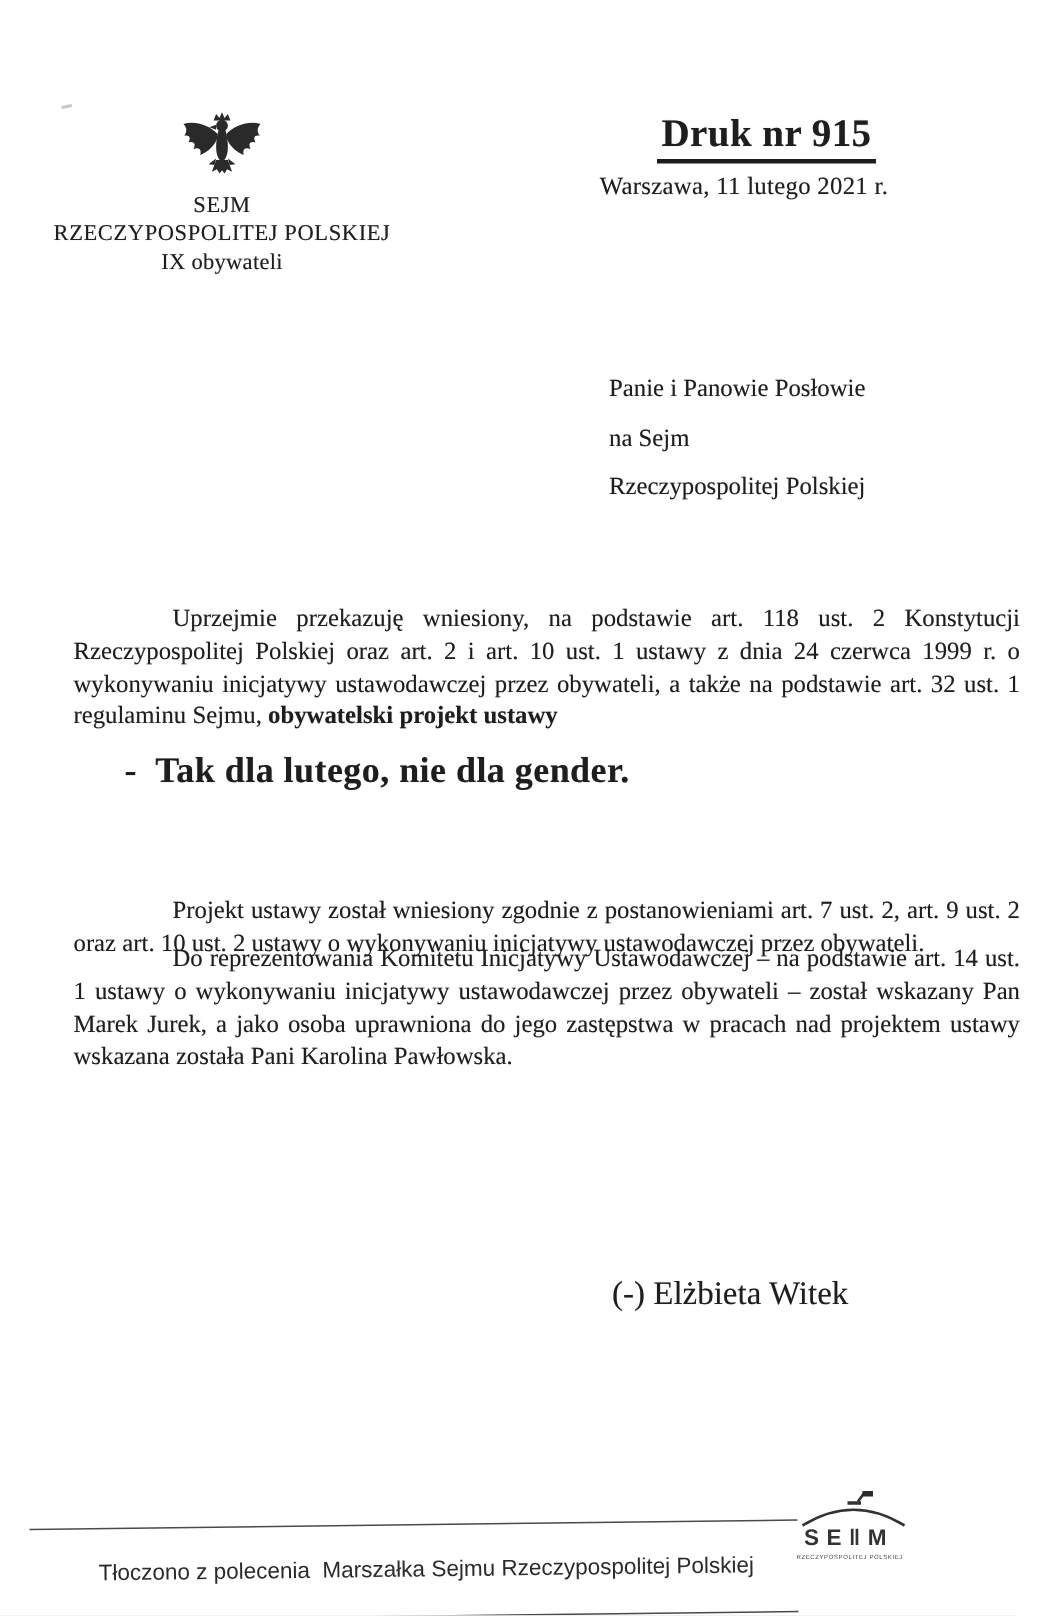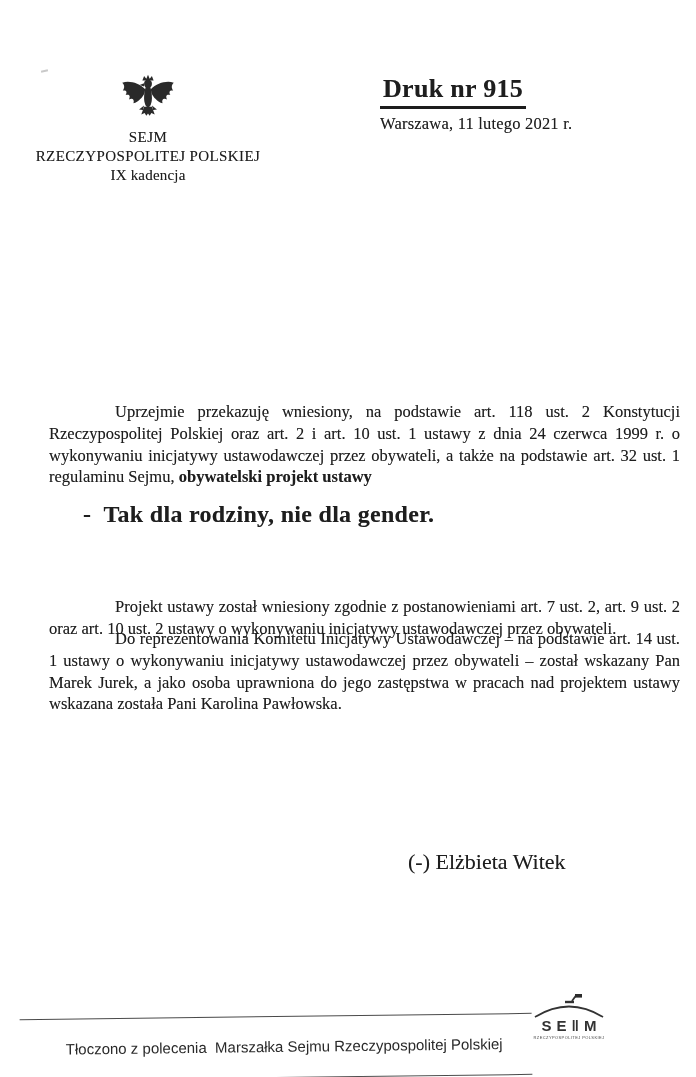--- a/index.html
+++ b/index.html
@@ -19,21 +19,21 @@
   .artifact{position:absolute;left:41px;top:70px;width:7px;height:2px;background:#c9c9c9;transform:rotate(-12deg);}
 
   
   .header-left{position:absolute;left:20px;top:74px;width:256px;text-align:center;}
   .eagle-wrap{height:54px;}
   .eagle-wrap svg{width:56px;height:52px;}
   .org-line{font-size:15px;line-height:19px;letter-spacing:.4px;}
   .org-line.kadencja{letter-spacing:.2px;}
 
   
-  .header-right{position:absolute;left:380px;top:74px;width:262px;text-align:left;}
+  .header-right{position:absolute;left:380px;top:74px;width:262px;text-align:center;}
   .doc-number{
     display:inline-block;
     font-size:26px;font-weight:bold;letter-spacing:.3px;
     border-bottom:3px solid #1c1c1c;padding:0 3px 2px 3px;
   }
   .place-date{font-size:16.5px;margin-top:5px;padding-right:30px;letter-spacing:.2px;}
 
   
   .addressee{position:absolute;left:406px;top:243px;font-size:16.5px;line-height:32.5px;}
 
@@ -68,21 +68,21 @@
     text-align:center;
     transform:rotate(-0.7deg);
     font-family:"Liberation Sans", sans-serif;
     font-size:15px;color:#2a2a2a;
     white-space:pre;
   }
 
   
   .sejm-logo{
     position:absolute;left:531px;top:994px;width:76px;
-    text-align:center;color:#2b2b2b;
+    text-align:left;color:#2b2b2b;
     font-family:"Liberation Sans", sans-serif;
   }
   .sejm-logo svg{display:block;width:76px;height:24px;}
   .sejm-letters{
     font-size:15px;font-weight:bold;line-height:15px;
     letter-spacing:5px;text-indent:5px;color:#333;
   }
   .sejm-sub{
     margin-top:3px;font-size:4px;letter-spacing:.4px;color:#4a4a4a;line-height:4px;
   }
@@ -110,32 +110,37 @@
           <path d="M45,27 C34,16 18,11 4,15 C9,20 8,25 5,29 C12,28 13,32 10,37 C17,35 19,39 16,45 C23,42 26,46 24,52 C33,49 41,41 44,33 Z"></path>
           <path d="M55,27 C66,16 82,11 96,15 C91,20 92,25 95,29 C88,28 87,32 90,37 C83,35 81,39 84,45 C77,42 74,46 76,52 C67,49 59,41 56,33 Z"></path>
           <path d="M43,58 L57,58 L62,72 L56,69 L53,74 L50,70 L47,74 L44,69 L38,72 Z"></path>
           <path d="M43,56 L34,63 L41,64 Z"></path>
           <path d="M57,56 L66,63 L59,64 Z"></path>
         </g>
       </svg>
     </div>
     <div class="org-line soft">SEJM</div>
     <div class="org-line soft">RZECZYPOSPOLITEJ POLSKIEJ</div>
-    <div class="org-line kadencja soft">IX kadencja</div>
+    <div class="org-line kadencja soft">IX obywateli</div>
   </div>
 
   <div class="header-right">
     <span class="doc-number soft">Druk nr 915</span>
     <div class="place-date soft">Warszawa, 11 lutego 2021 r.</div>
   </div>
 
+  <div class="addressee">
+    <div class="soft">Panie i Panowie Posłowie</div>
+    <div class="soft">na Sejm</div>
+    <div class="soft">Rzeczypospolitej Polskiej</div>
+  </div>
 
   <p class="para p1 soft"><span>Uprzejmie przekazuję wniesiony, na podstawie art. 118 ust. 2 Konstytucji Rzeczypospolitej Polskiej oraz art. 2 i art. 10 ust. 1 ustawy z dnia 24 czerwca 1999 r. o wykonywaniu inicjatywy ustawodawczej przez obywateli, a także na podstawie art. 32 ust. 1 regulaminu Sejmu, </span><b>obywatelski projekt ustawy</b></p>
 
-  <div class="doc-title soft">-  Tak dla rodziny, nie dla gender.</div>
+  <div class="doc-title soft">-  Tak dla lutego, nie dla gender.</div>
 
   <p class="para p2 soft">Projekt ustawy został wniesiony zgodnie z postanowieniami art. 7 ust. 2, art. 9 ust. 2 oraz art. 10 ust. 2 ustawy o wykonywaniu inicjatywy ustawodawczej przez obywateli.</p>
 
   <p class="para p3 soft">Do reprezentowania Komitetu Inicjatywy Ustawodawczej – na podstawie art. 14 ust. 1 ustawy o wykonywaniu inicjatywy ustawodawczej przez obywateli – został wskazany Pan Marek Jurek, a jako osoba uprawniona do jego zastępstwa w pracach nad projektem ustawy wskazana została Pani Karolina Pawłowska.</p>
 
   <div class="sig-name soft">(-) Elżbieta Witek</div>
 
   <div class="footer-bar">
     <span>Tłoczono z polecenia  Marszałka Sejmu Rzeczypospolitej Polskiej</span>
   </div>

